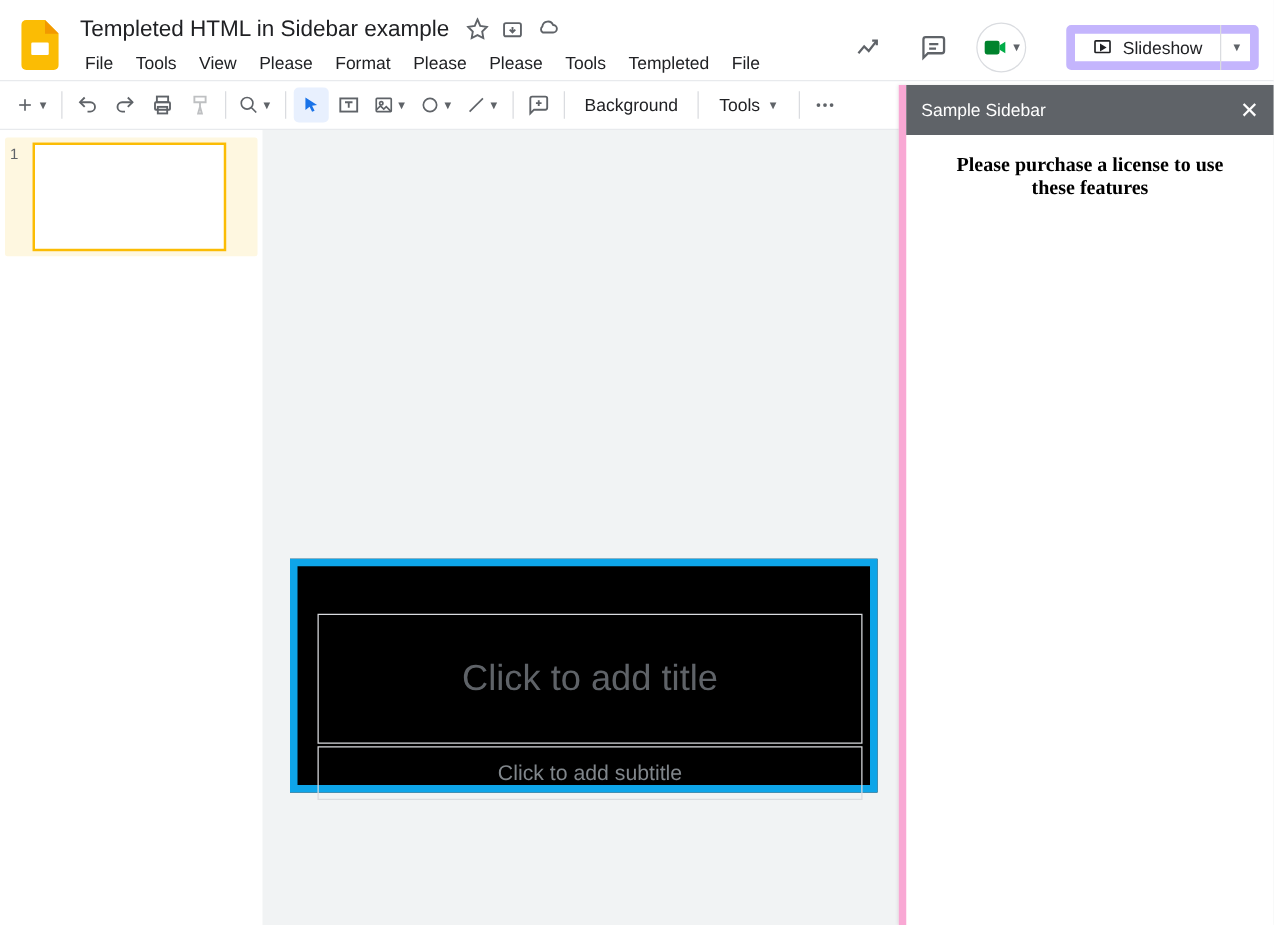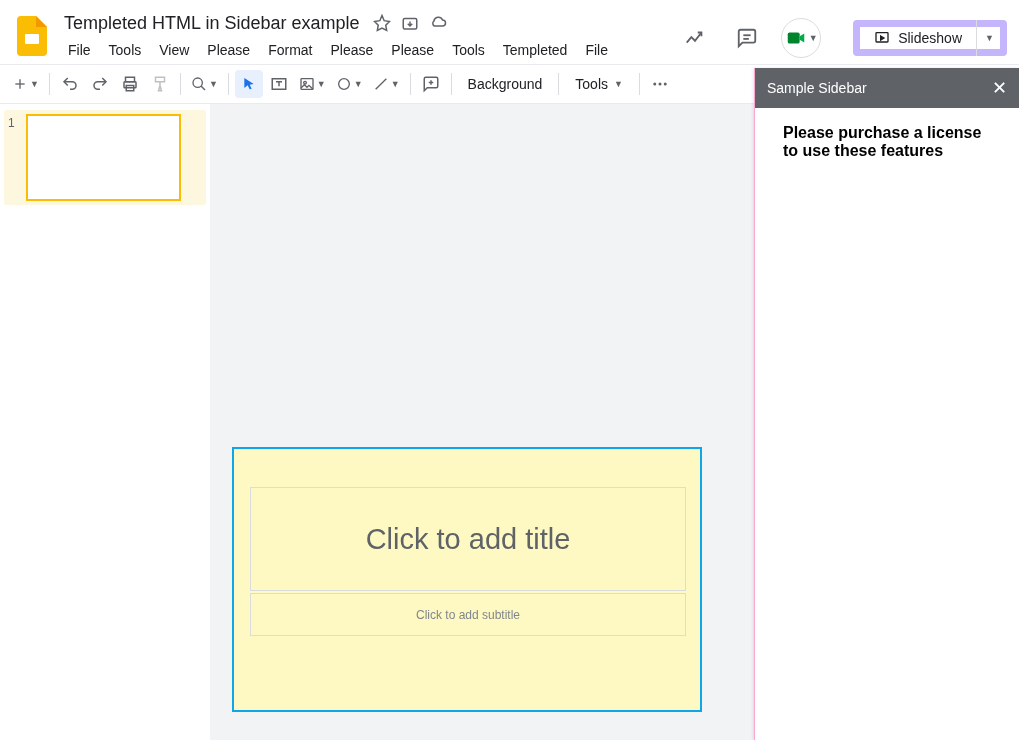--- a/index.html
+++ b/index.html
@@ -166,71 +166,72 @@
       flex:1;
       background:#f1f3f4;
       position:relative;
       overflow:hidden;
     }
     .slide {
       position:absolute;
       left:22px;
       top:343px;
       width:470px;
-      height:265px;
-      background:#fef9c3;
-      border:2px solid #0ea5e9;
+      height:187px;
+      background:#000000;
+      border:6px solid #0ea5e9;
     }
     .title-placeholder {
       position:absolute;
       left:16px;top:38px;
       width:436px;height:104px;
       border:1px solid #dadce0;
       display:flex;align-items:center;justify-content:center;
       font-size:29px;
       color:#5f6368;
       cursor:text;
     }
     .subtitle-placeholder {
       position:absolute;
       left:16px;top:144px;
       width:436px;height:43px;
       border:1px solid #dadce0;
       display:flex;align-items:center;justify-content:center;
-      font-size:12px;
+      font-size:17px;
       color:#80868b;
       cursor:text;
     }
     .sidebar {
       position:absolute;
       right:0;
       top:68px;
-      width:265px;
+      width:300px;
       height:672px;
       background:#fff;
-      border-left:1px solid #f9a8d4;
+      border-left:6px solid #f9a8d4;
       box-shadow:-1px 0 3px rgba(0,0,0,0.1);
+      text-align:center;
     }
     .sidebar-header {
       background:#5f6368;
       color:#fff;
       height:40px;
       display:flex;align-items:center;justify-content:space-between;
       padding:0 12px;
       font-size:14px;
       font-weight:500;
     }
     .sidebar-close {
       cursor:pointer;
       font-size:18px;
       color:#fff;
     }
     .sidebar-content {
       padding:16px 28px;
-      font-family: Liberation Sans, sans-serif;
+      font-family: Liberation Serif, serif;
       font-size:16px;
       font-weight:bold;
       color:#000;
     }
     svg { display:block; }
     .dd-arrow { font-size:9px; color:#5f6368; margin-left:2px;}
   </style>
 </head>
 <body>
 

